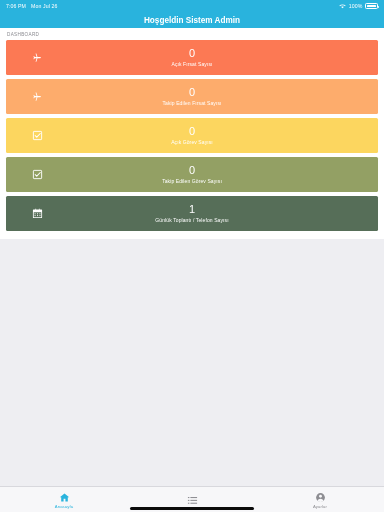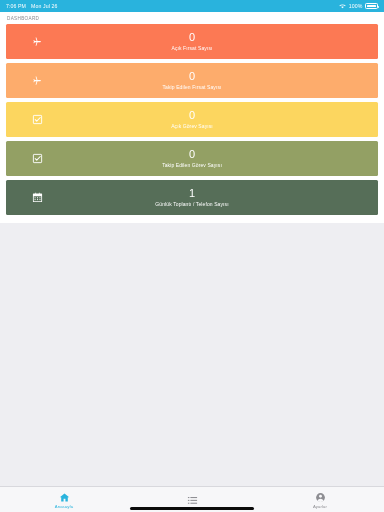--- a/index.html
+++ b/index.html
@@ -158,20 +158,23 @@
           <path d="M8 4.2c-2.2 0-4.2.8-5.8 2.1L.8 4.9C2.7 3.3 5.2 2.3 8 2.3s5.3 1 7.2 2.6l-1.4 1.4C12.2 5 10.2 4.2 8 4.2z" opacity=".95"></path>
         </svg>
       </span>
       <span>100%</span>
       <span class="battery">
           <i></i>
         </span>
     </div>
   </div>
 
+  <div class="navbar">
+    <span>Hoşgeldin Sistem Admin</span>
+  </div>
 
   <div class="section-label">DASHBOARD</div>
 
   <div class="cards">
 
     <div class="card" style="background:#fc7954">
       <div class="card-icon">
         <svg viewBox="0 0 24 24" width="11" height="11" fill="#ffffff">
           <path d="M21 14.5 13.5 12V6.2c0-.9-.6-1.7-1.4-1.7s-1.4.8-1.4 1.7V12L3 14.5v1.7l7.7-2.2v4l-2.2 1.5v1.3l3.6-1 3.6 1v-1.3l-2.2-1.5v-4l7.5 2.2v-1.7z" transform="rotate(90 12 12)"></path>
         </svg>

